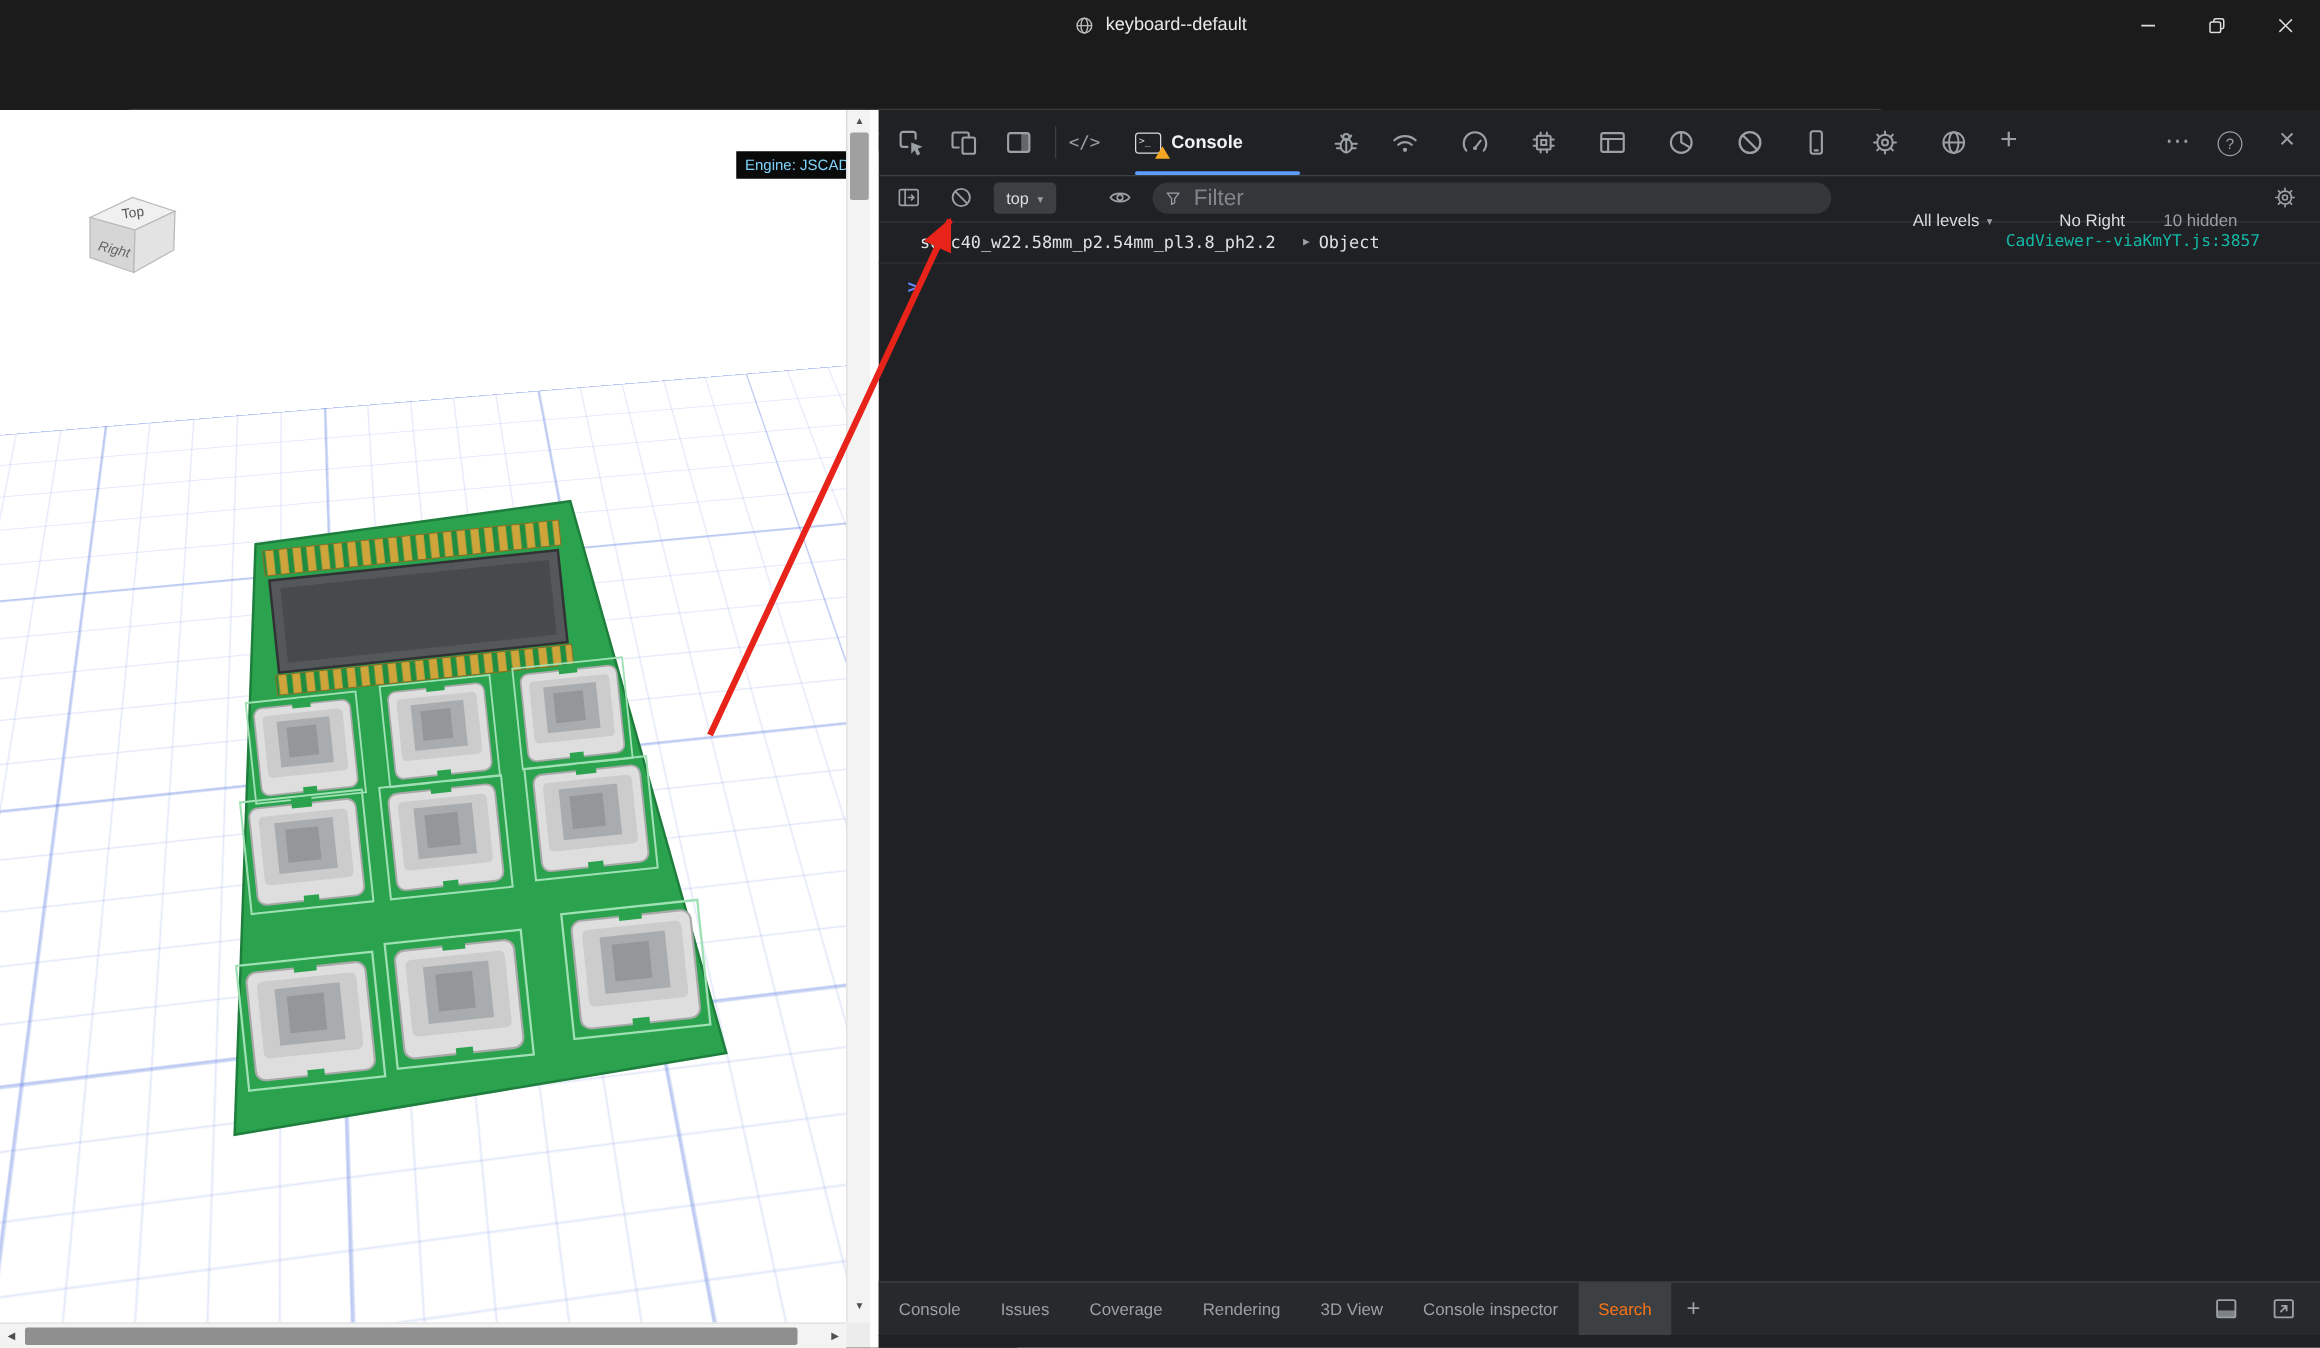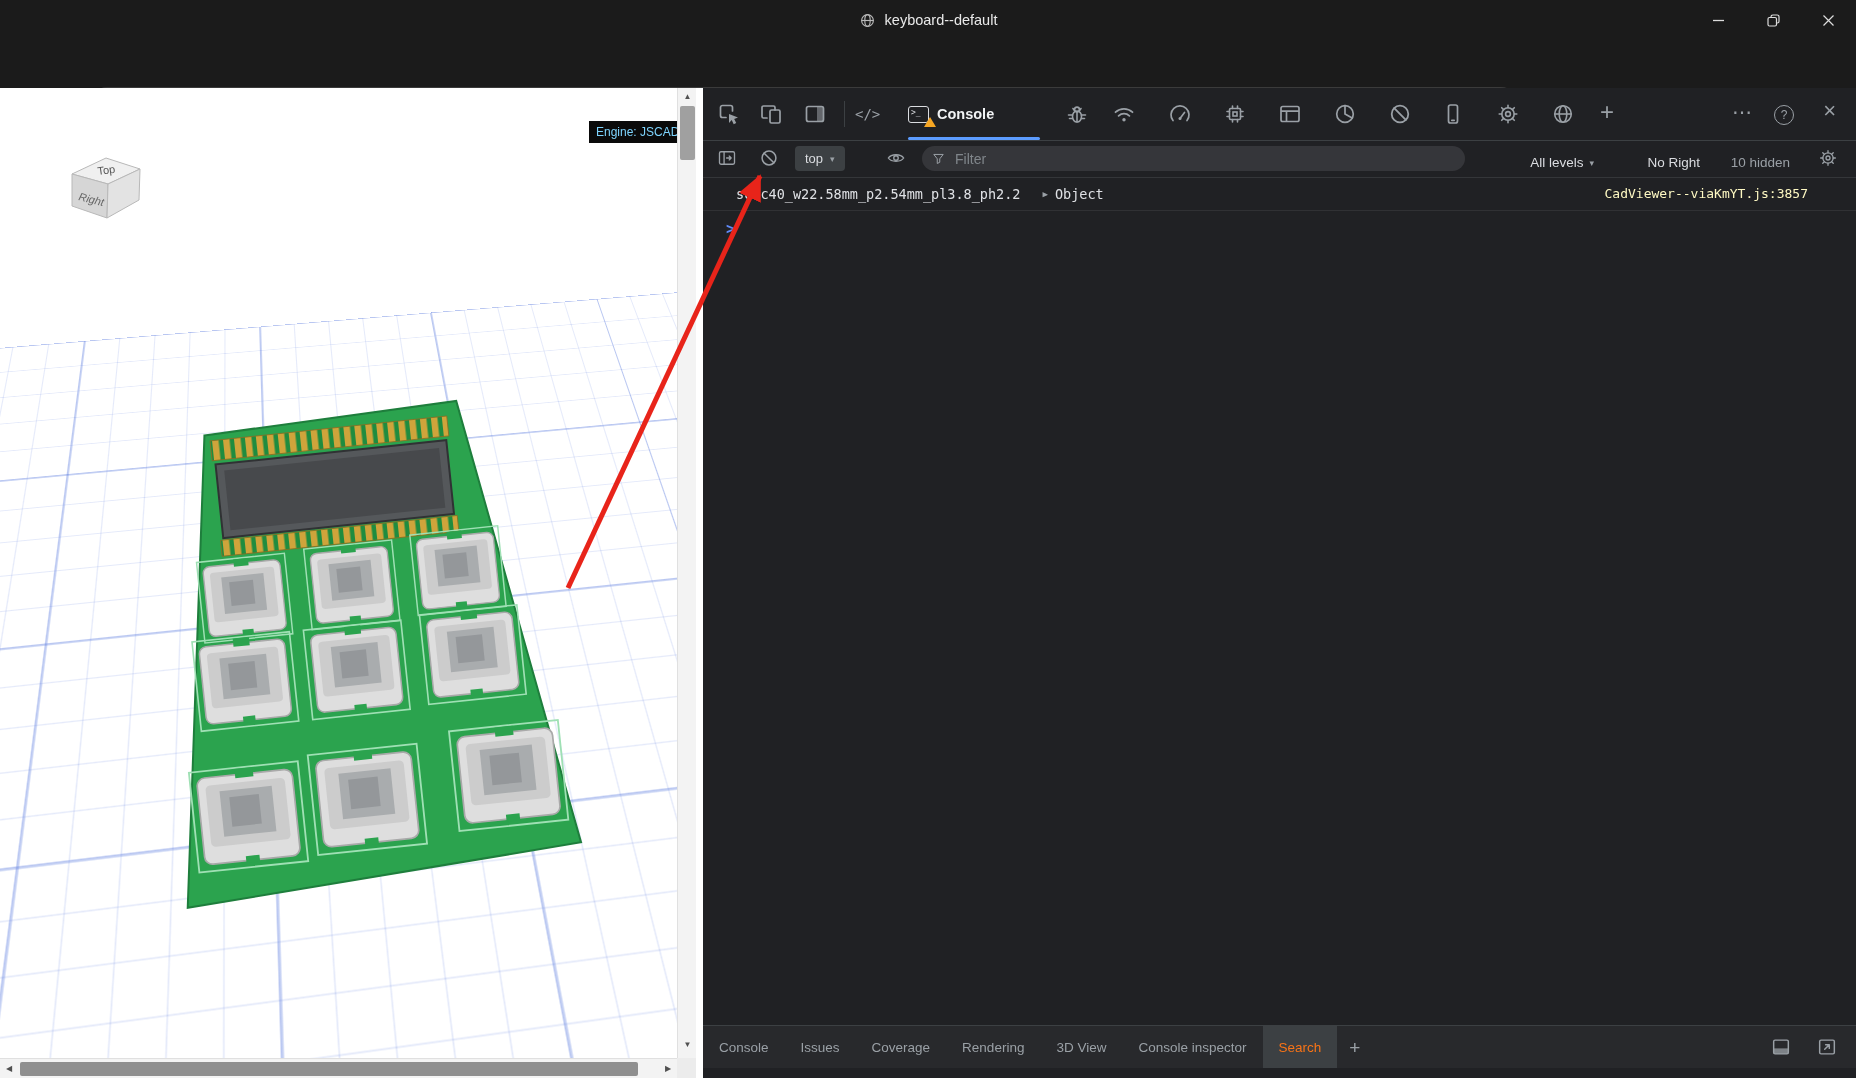--- a/index.html
+++ b/index.html
@@ -62,28 +62,28 @@
   .tab-underline{position:absolute;left:205px;bottom:0;width:132px;height:3px;background:#5c9cff;border-radius:2px;}
   .glyphbtn{position:absolute;color:#9aa0a6;}
   .help-circle{position:absolute;width:18px;height:18px;border:1.6px solid #9aa0a6;border-radius:50%;
                color:#9aa0a6;font-size:12px;line-height:18px;text-align:center;}
   .ctx-dd{position:absolute;left:92px;top:6px;height:25px;border-radius:4px;background:#3c4043;
           display:flex;align-items:center;gap:7px;padding:0 10px;color:#dadce0;font-size:13px;}
   .ctx-dd .arr{font-size:9px;color:#9aa0a6;}
   .filter-pill{position:absolute;left:219px;top:6px;width:543px;height:25px;border-radius:13px;
                background:#35363a;display:flex;align-items:center;}
   .filter-pill input{flex:1;background:transparent;border:none;outline:none;color:#dadce0;
-                     font-size:14px;font-family:"Liberation Sans",sans-serif;}
+                     font-size:18px;font-family:"Liberation Sans",sans-serif;}
   .filter-pill input::placeholder{color:#80868b;}
-  .r2txt{position:absolute;top:4px;height:37px;display:flex;align-items:center;gap:6px;color:#dadce0;}
+  .r2txt{position:absolute;top:18px;height:37px;display:flex;align-items:center;gap:6px;color:#dadce0;}
   .log-row{position:absolute;left:0;top:89px;width:100%;height:34px;border-bottom:1px solid #303134;
            display:flex;align-items:center;padding-left:33px;box-sizing:border-box;
            font-family:"DejaVu Sans Mono",monospace;font-size:13.5px;color:#dfe1e5;}
   .obj-arrow{font-size:9px;color:#9aa0a6;margin:0 7px 0 22px;}
-  .log-src{position:absolute;right:48px;color:#fef9c3;font-size:13px;font-family:"DejaVu Sans Mono",monospace;}
+  .log-src{position:absolute;right:48px;color:#14b8a6;font-size:13px;font-family:"DejaVu Sans Mono",monospace;}
   .prompt-row{position:absolute;left:0;top:123px;width:100%;height:36px;display:flex;align-items:center;
               padding-left:23px;box-sizing:border-box;}
   .prompt-chev{color:#5f8af8;font-family:"DejaVu Sans Mono",monospace;font-size:15px;font-weight:bold;}
   .drawer{position:absolute;left:0;top:937px;width:100%;height:43px;background:#28292c;
           border-top:1px solid #3c4043;display:flex;align-items:stretch;color:#9aa0a6;font-size:13.5px;}
   .drawer .tab{display:flex;align-items:center;padding:0 16px;white-space:nowrap;}
   .drawer .tab.sel{background:#3c4043;color:#f97316;}
   .drawer .plus{display:flex;align-items:center;padding:0 12px;font-size:19px;}
   .drawer-strip{position:absolute;left:0;top:980px;width:100%;height:10px;background:#202124;}
   .arrow-overlay{position:absolute;left:0;top:0;width:1856px;height:1078px;z-index:99;pointer-events:none;}

